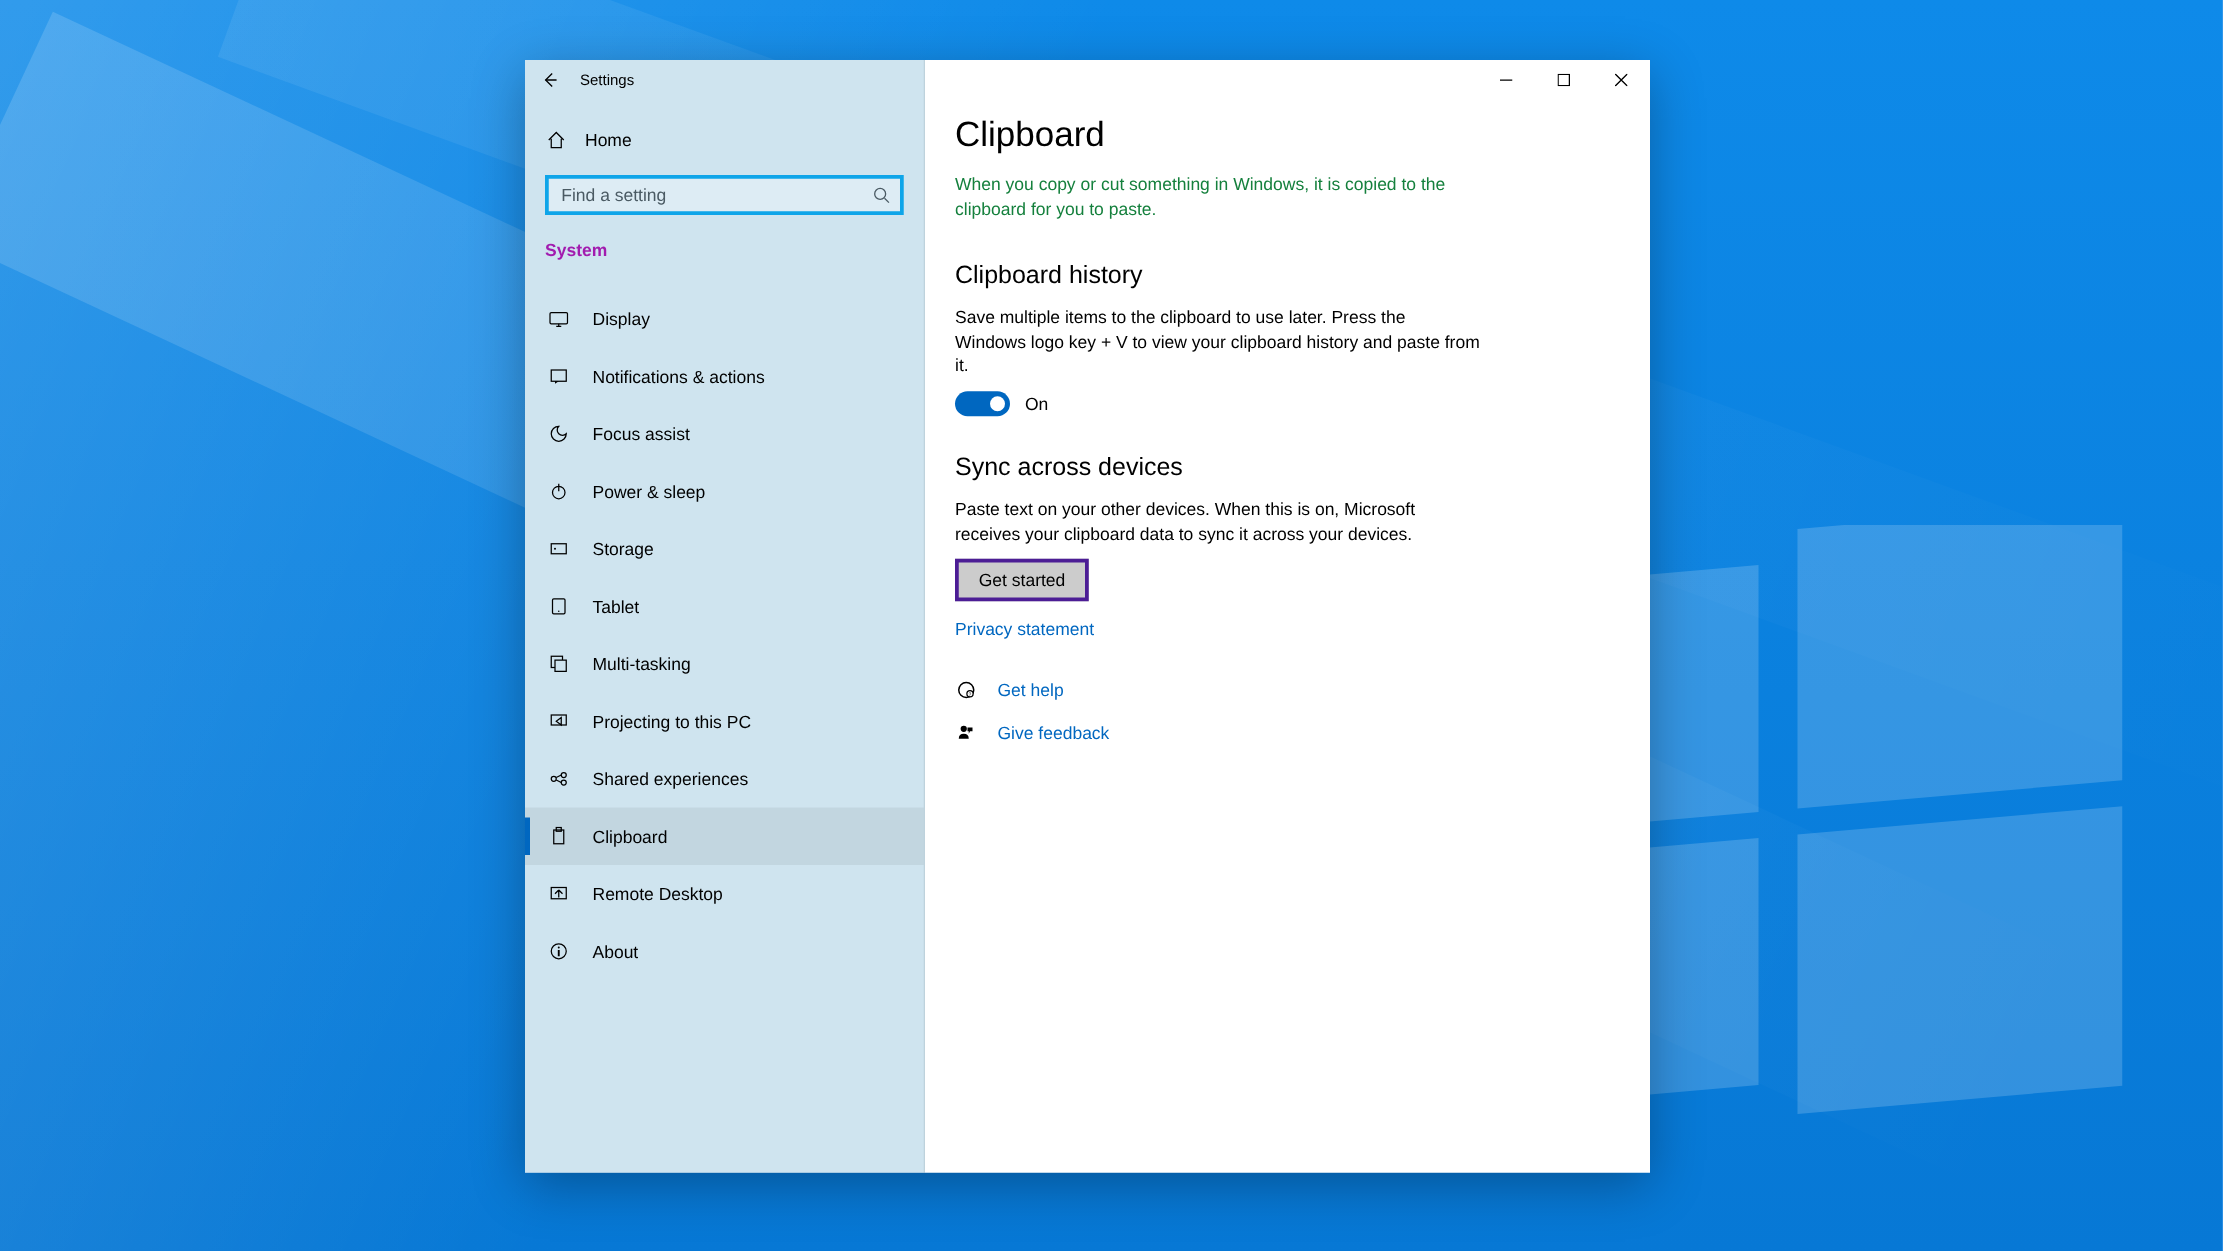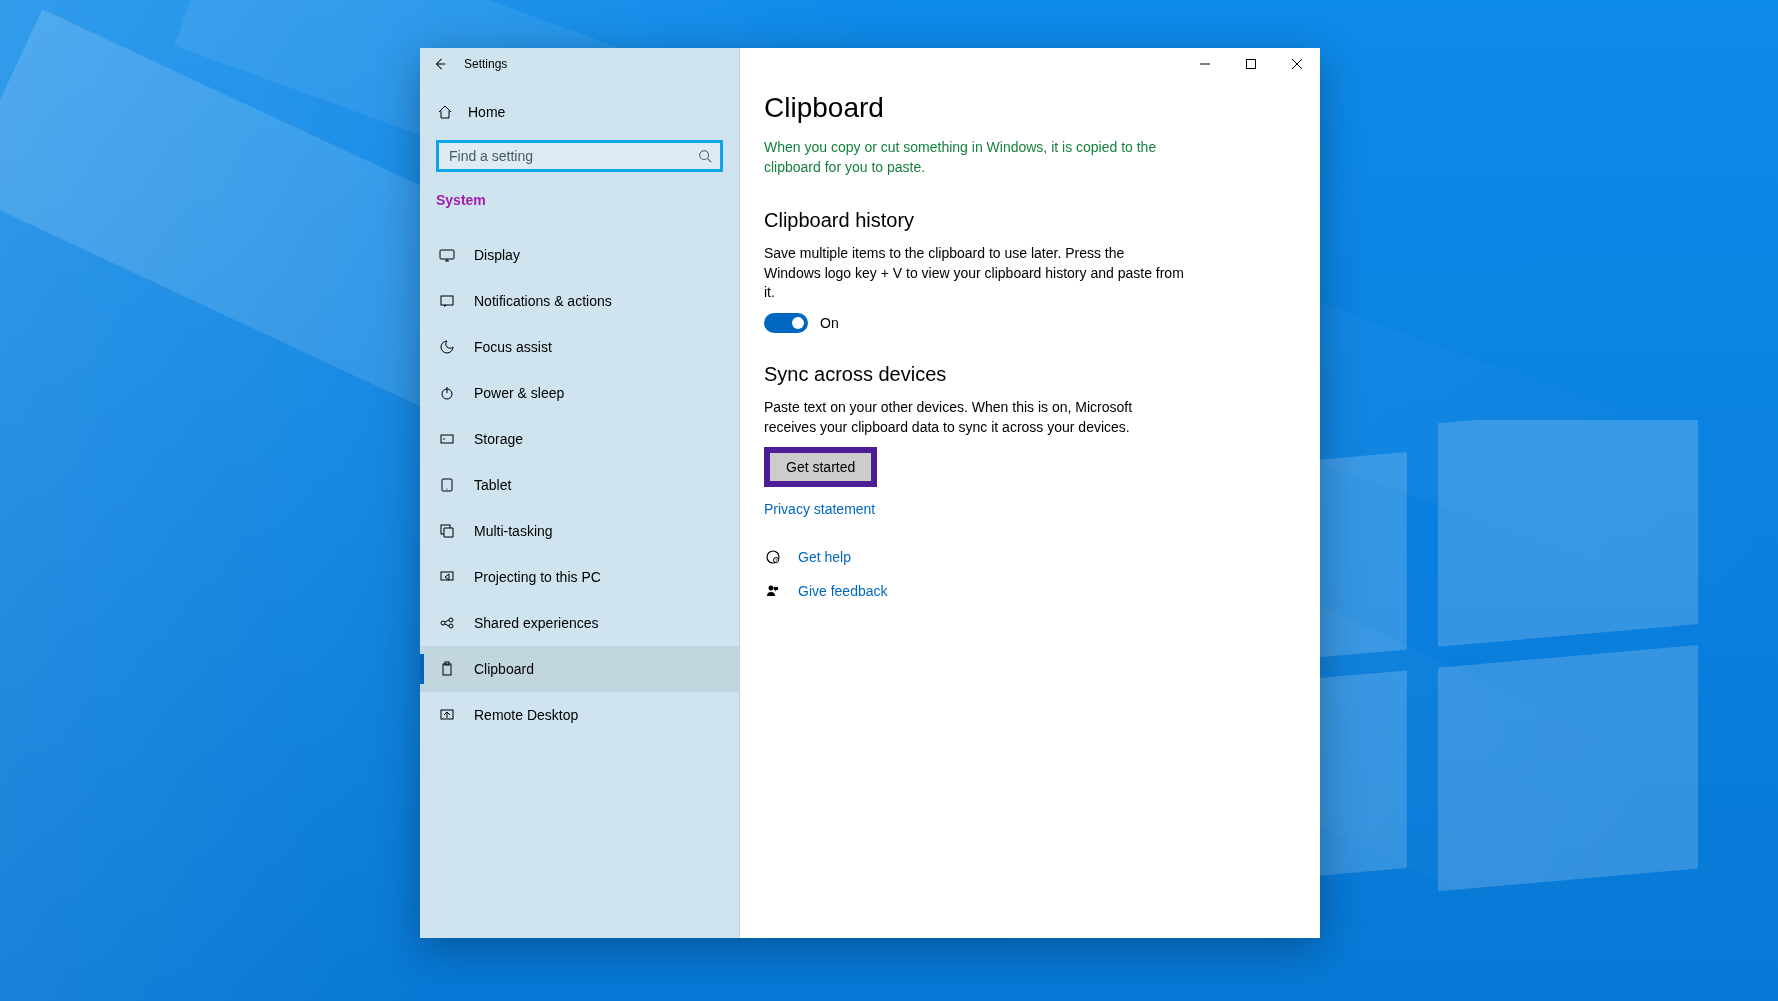--- a/index.html
+++ b/index.html
@@ -239,21 +239,21 @@
       width: 12px;
       height: 12px;
       background: #fff;
       border-radius: 50%;
       right: 4px;
       top: 4px;
     }
     .toggle-label { font-size: 14px; }
     .btn {
       background: #ccc;
-      border: 6px solid #4c1d95;
+      border: 3px solid #4c1d95;
       padding: 6px 16px;
       font-size: 14px;
       cursor: pointer;
       min-width: 88px;
     }
     .section { margin-bottom: 28px; }
     .link {
       color: #0067c0;
       font-size: 14px;
       cursor: pointer;
@@ -446,20 +446,30 @@
           </div>
           <div class="nav-item">
             <span class="nav-icn">
               <svg width="16" height="16" viewBox="0 0 16 16" stroke-width="1">
                 <rect x="2" y="3" width="12" height="9" stroke="#000" fill="none"></rect>
                 <path d="M5 8 L8 5 M8 5 L11 8 M8 5 L8 11" stroke="#000" fill="none"></path>
               </svg>
             </span>
             <span>Remote Desktop</span>
           </div>
+          <div class="nav-item">
+            <span class="nav-icn">
+              <svg width="16" height="16" viewBox="0 0 16 16" stroke-width="1">
+                <circle cx="8" cy="8" r="6" stroke="#000" fill="none"></circle>
+                <circle cx="8" cy="5" r="0.8" fill="#000"></circle>
+                <path d="M8 7 L8 12" stroke="#000" stroke-width="1.5"></path>
+              </svg>
+            </span>
+            <span>About</span>
+          </div>
         </div>
     </div>
 
     <div class="content">
       <h1 class="page-title">Clipboard</h1>
       <p class="desc">When you copy or cut something in Windows, it is copied to the clipboard for you to paste.</p>
 
       <div class="section">
         <h2 class="section-title">Clipboard history</h2>
         <p class="section-desc">Save multiple items to the clipboard to use later. Press the Windows logo key + V to view your clipboard history and paste from it.</p>

